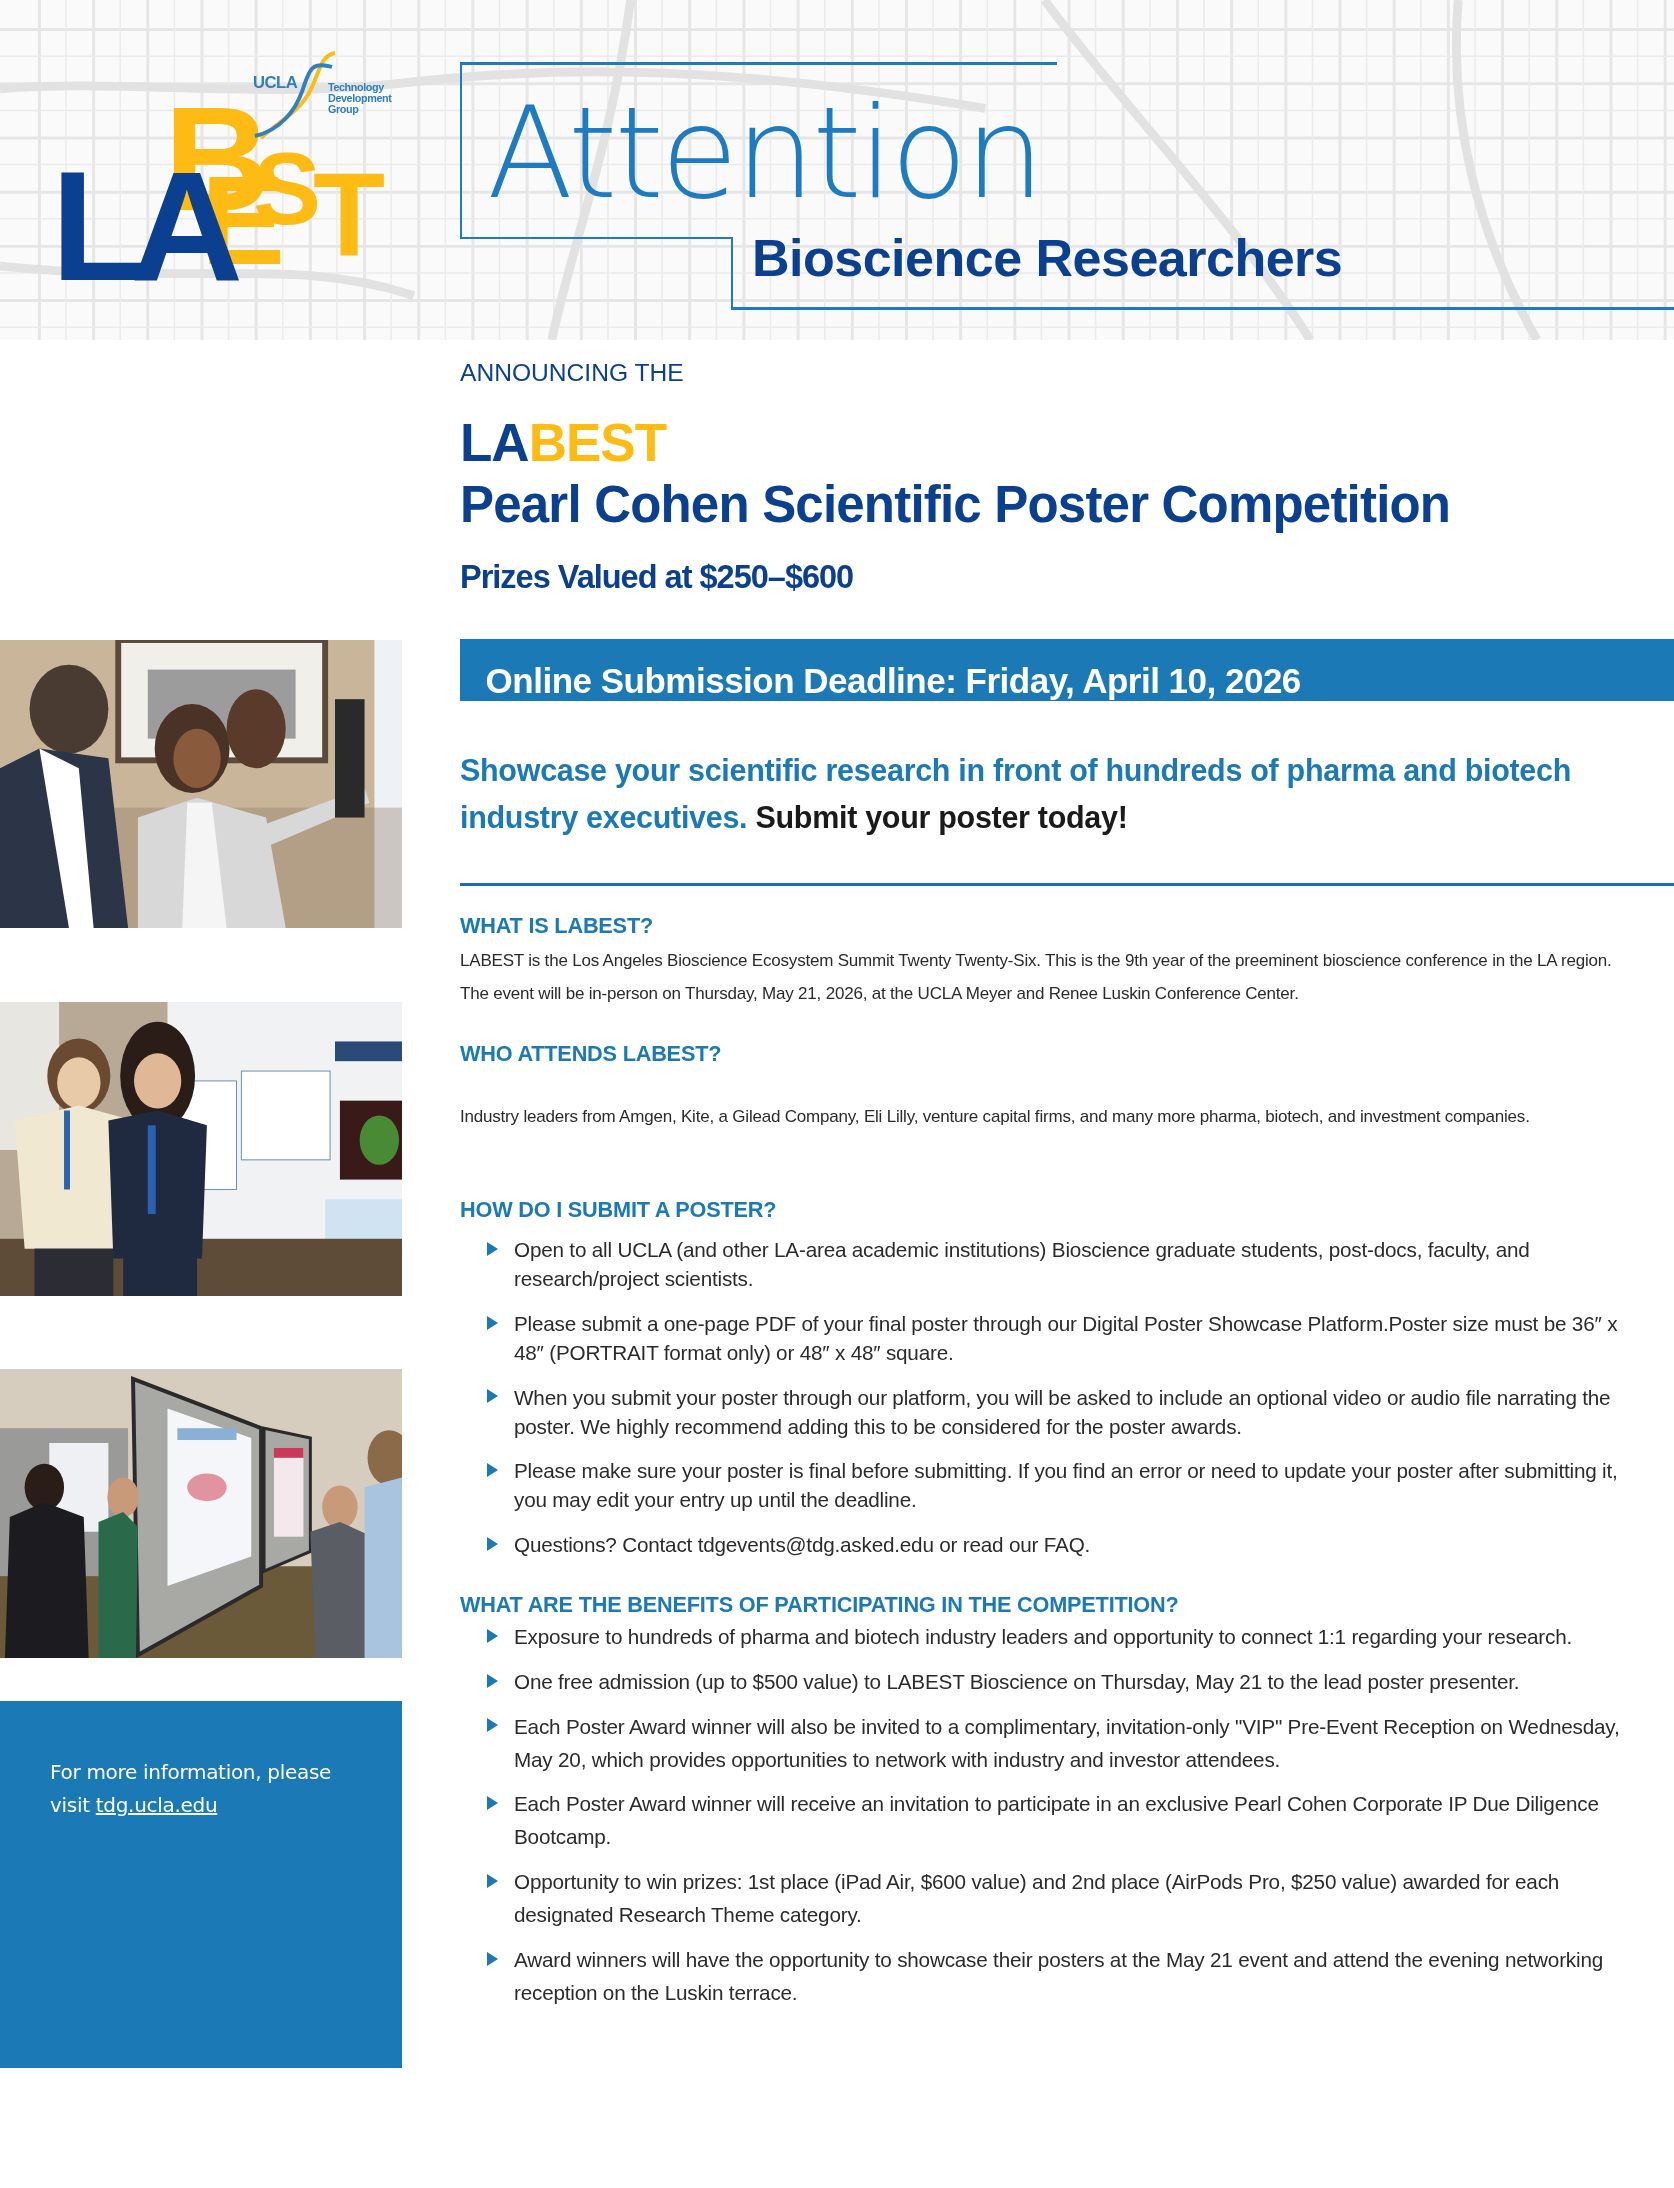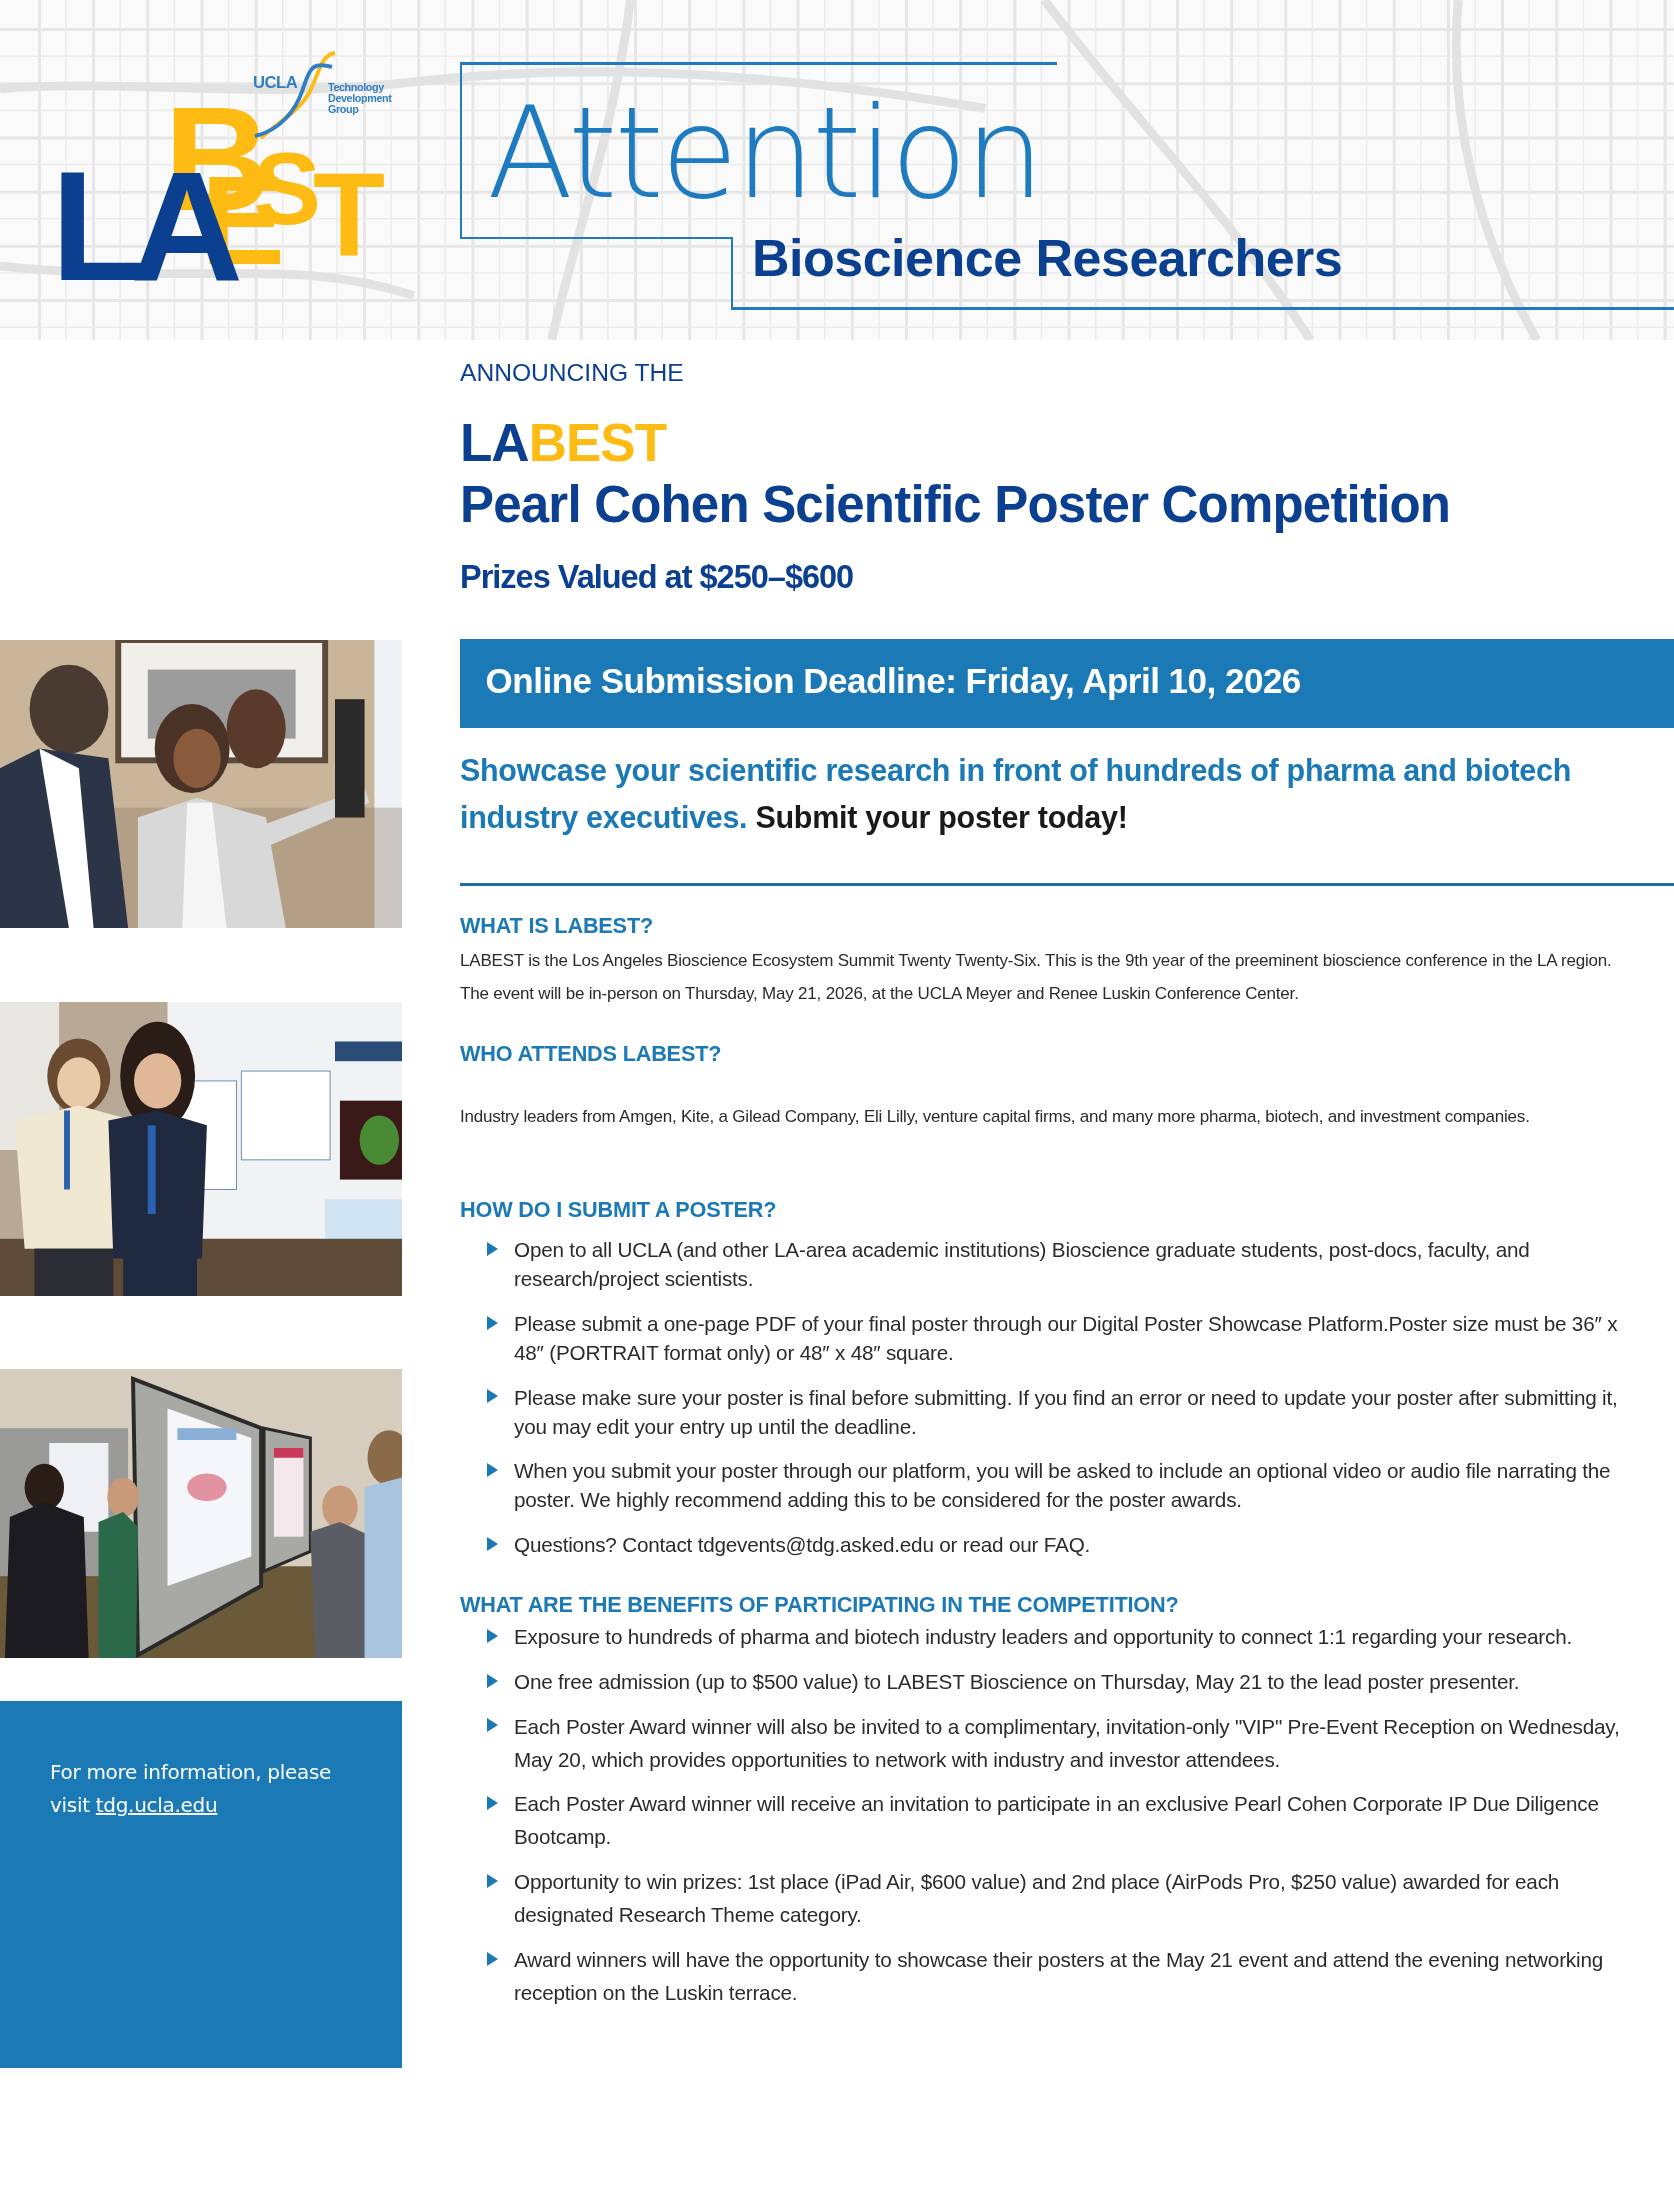--- a/index.html
+++ b/index.html
@@ -21,21 +21,21 @@
   .logo .ucla { position: absolute; left: 253px; top: 73px; font-weight: bold; font-size: 16.7px; color: #2f7fc2; font-family: "Liberation Sans", sans-serif; letter-spacing: -0.5px; }
   .logo .tdg { position: absolute; left: 328px; top: 82px; font-weight: bold; font-size: 10.8px; line-height: 10.8px; color: #2f7fc2; font-family: "Liberation Sans", sans-serif; letter-spacing: -0.4px; }
 
   .announcing { position: absolute; left: 460px; top: 359px; font-size: 24.6px; color: #0b3f8f; letter-spacing: 0px; font-family: "Liberation Sans", sans-serif; }
   .labest-word { position: absolute; left: 460px; top: 416px; font-size: 53px; font-weight: bold; line-height: 1; letter-spacing: -1px; }
   .labest-word .la { color: #0b3f8f; }
   .labest-word .best { color: #fdbb14; }
   .comp-title { position: absolute; left: 460px; top: 479px; font-size: 51px; font-weight: bold; color: #0b3f8f; line-height: 1; letter-spacing: -0.8px; }
   .prizes { position: absolute; left: 460px; top: 561px; font-size: 32.5px; font-weight: bold; color: #0b3f8f; letter-spacing: -1px; line-height: 1; }
 
-  .deadline { position: absolute; left: 460px; top: 639px; width: 1215px; height: 89px; background: #1b7ab5; }
+  .deadline { position: absolute; left: 460px; top: 639px; width: 1215px; height: 62px; background: #1b7ab5; }
   .deadline-text { position: absolute; left: 25.6px; top: 23.6px; font-size: 35px; font-weight: bold; color: #ffffff; letter-spacing: -0.5px; line-height: 1; }
 
   .showcase { position: absolute; left: 460px; top: 747px; width: 1202px; font-size: 30.5px; font-weight: bold; line-height: 47px; color: #1b7ab5; letter-spacing: -0.3px; }
   .showcase .dark { color: #1a1a1a; }
 
   .divider { position: absolute; left: 460px; top: 883px; width: 1215px; height: 3px; background: #1b6fa8; }
 
   .sec-heading { position: absolute; left: 460px; font-size: 21.7px; font-weight: bold; color: #1b7ab5; line-height: 1; letter-spacing: -0.2px; }
   .para { position: absolute; left: 460px; width: 1182px; font-size: 17px; line-height: 33px; color: #2b2b2b; letter-spacing: -0.2px; }
 
@@ -127,22 +127,22 @@
 <div class="sec-heading" style="top:915px;">WHAT IS LABEST?</div>
 <div class="para" style="top:944px;">LABEST is the Los Angeles Bioscience Ecosystem Summit Twenty Twenty-Six. This is the 9th year of the preeminent bioscience conference in the LA region. The event will be in-person on Thursday, May 21, 2026, at the UCLA Meyer and Renee Luskin Conference Center.</div>
 
 <div class="sec-heading" style="top:1043px;">WHO ATTENDS LABEST?</div>
 <div class="para" style="top:1100px;">Industry leaders from Amgen, Kite, a Gilead Company, Eli Lilly, venture capital firms, and many more pharma, biotech, and investment companies.</div>
 
 <div class="sec-heading" style="top:1199px;">HOW DO I SUBMIT A POSTER?</div>
 <ul class="blist submit" style="top:1235px;">
   <li><span class="tri"></span><span>Open to all UCLA (and other LA-area academic institutions) Bioscience graduate students, post-docs, faculty, and research/project scientists.</span></li>
   <li><span class="tri"></span><span>Please submit a one-page PDF of your final poster through our Digital Poster Showcase Platform.Poster size must be 36″ x 48″ (PORTRAIT format only) or 48″ x 48″ square.</span></li>
+  <li><span class="tri"></span><span>When you submit your poster through our platform, you will be asked to  include an optional video or audio file narrating the poster. We highly recommend adding this to be considered for the poster awards.</span></li>
   <li><span class="tri"></span><span>Please make sure your poster is final before submitting. If you find an error or need to update your poster after submitting it, you may edit your entry up until the deadline.</span></li>
-  <li><span class="tri"></span><span>When you submit your poster through our platform, you will be asked to  include an optional video or audio file narrating the poster. We highly recommend adding this to be considered for the poster awards.</span></li>
   <li><span class="tri"></span><span>Questions? Contact tdgevents@tdg.asked.edu or read our FAQ.</span></li>
 </ul>
 
 <div class="sec-heading" style="top:1594px;">WHAT ARE THE BENEFITS OF PARTICIPATING IN THE COMPETITION?</div>
 <ul class="blist benefits" style="top:1620px;">
   <li><span class="tri"></span><span>Exposure to hundreds of pharma and biotech industry leaders and opportunity to connect 1:1 regarding your research.</span></li>
   <li><span class="tri"></span><span>One free admission (up to $500 value) to LABEST Bioscience on Thursday, May 21 to the lead poster presenter.</span></li>
   <li><span class="tri"></span><span>Each Poster Award winner will also be invited to a complimentary, invitation-only "VIP" Pre-Event Reception on Wednesday, May 20, which provides opportunities to network with industry and investor attendees.</span></li>
   <li><span class="tri"></span><span>Each Poster Award winner will receive an invitation to participate in an exclusive Pearl Cohen Corporate IP Due Diligence Bootcamp.</span></li>
   <li><span class="tri"></span><span>Opportunity to win prizes: 1st place (iPad Air, $600 value) and 2nd place (AirPods Pro, $250 value) awarded for each designated Research Theme category.</span></li>

